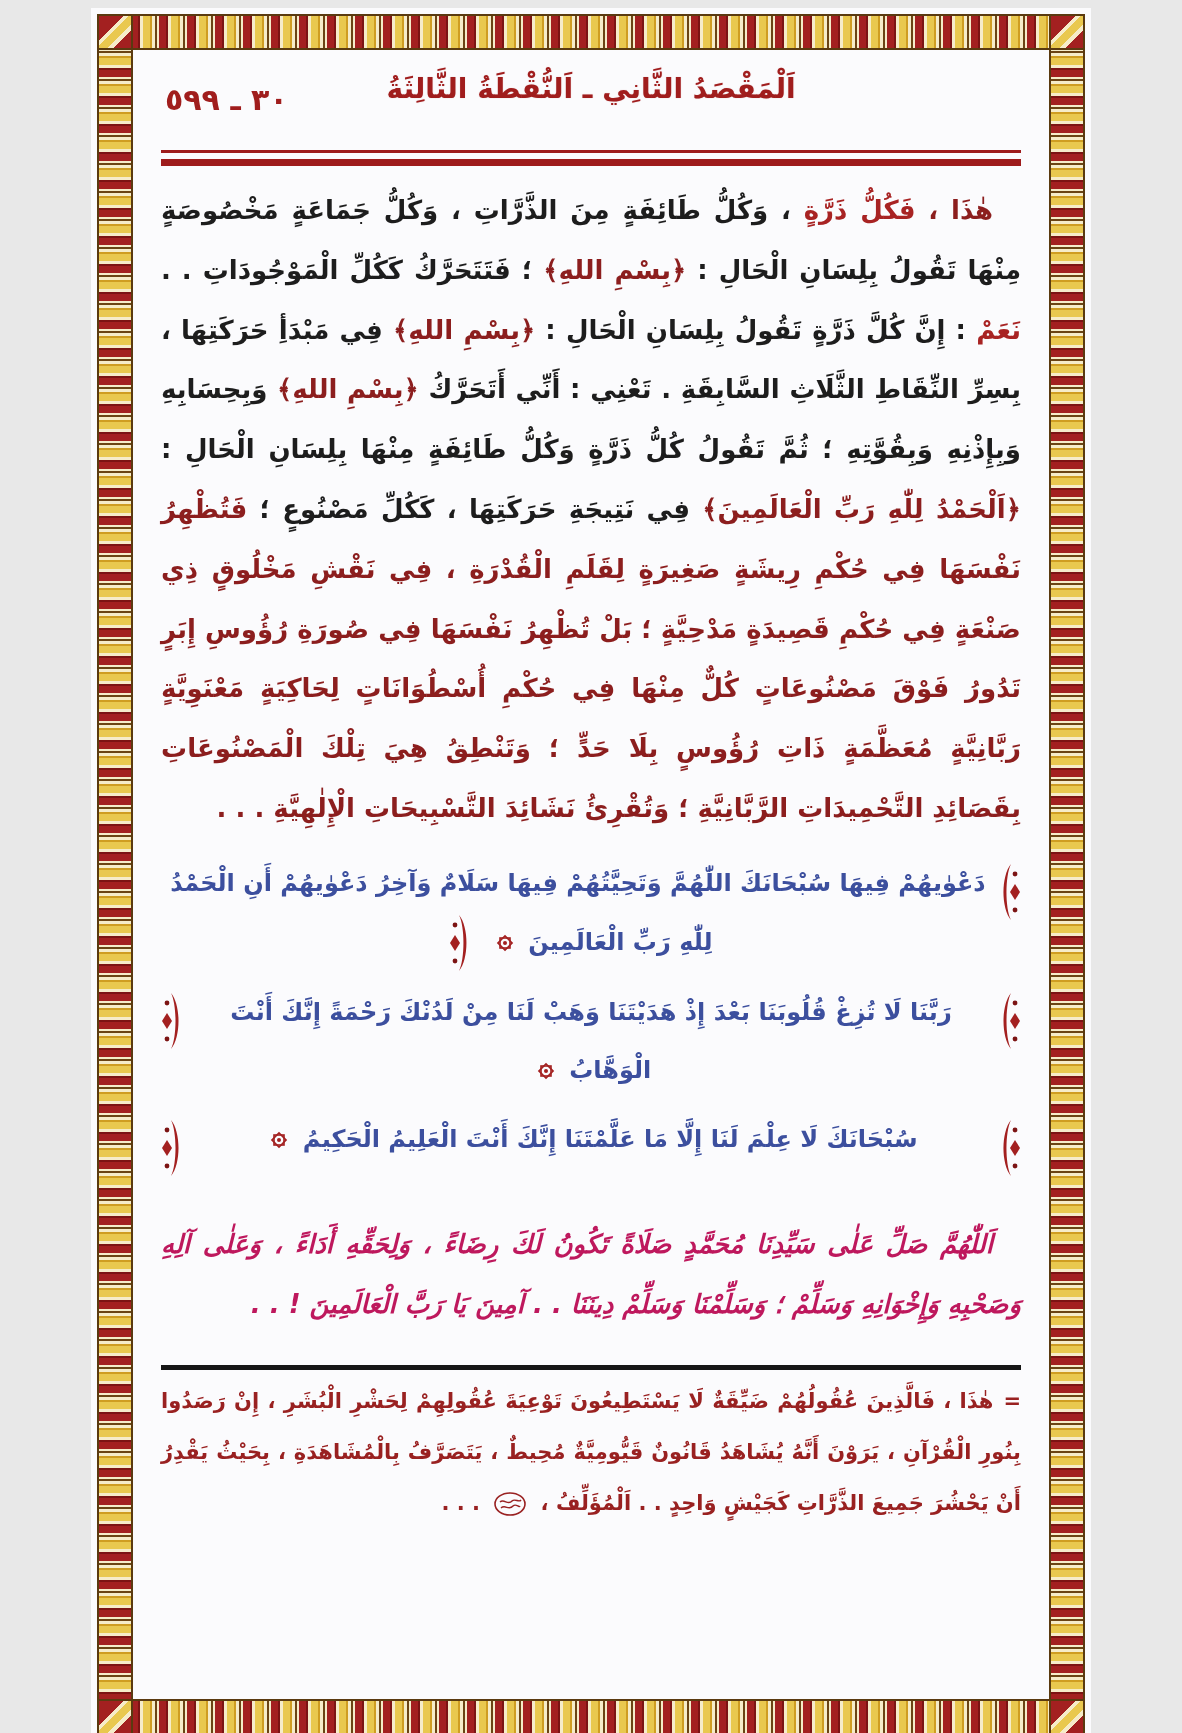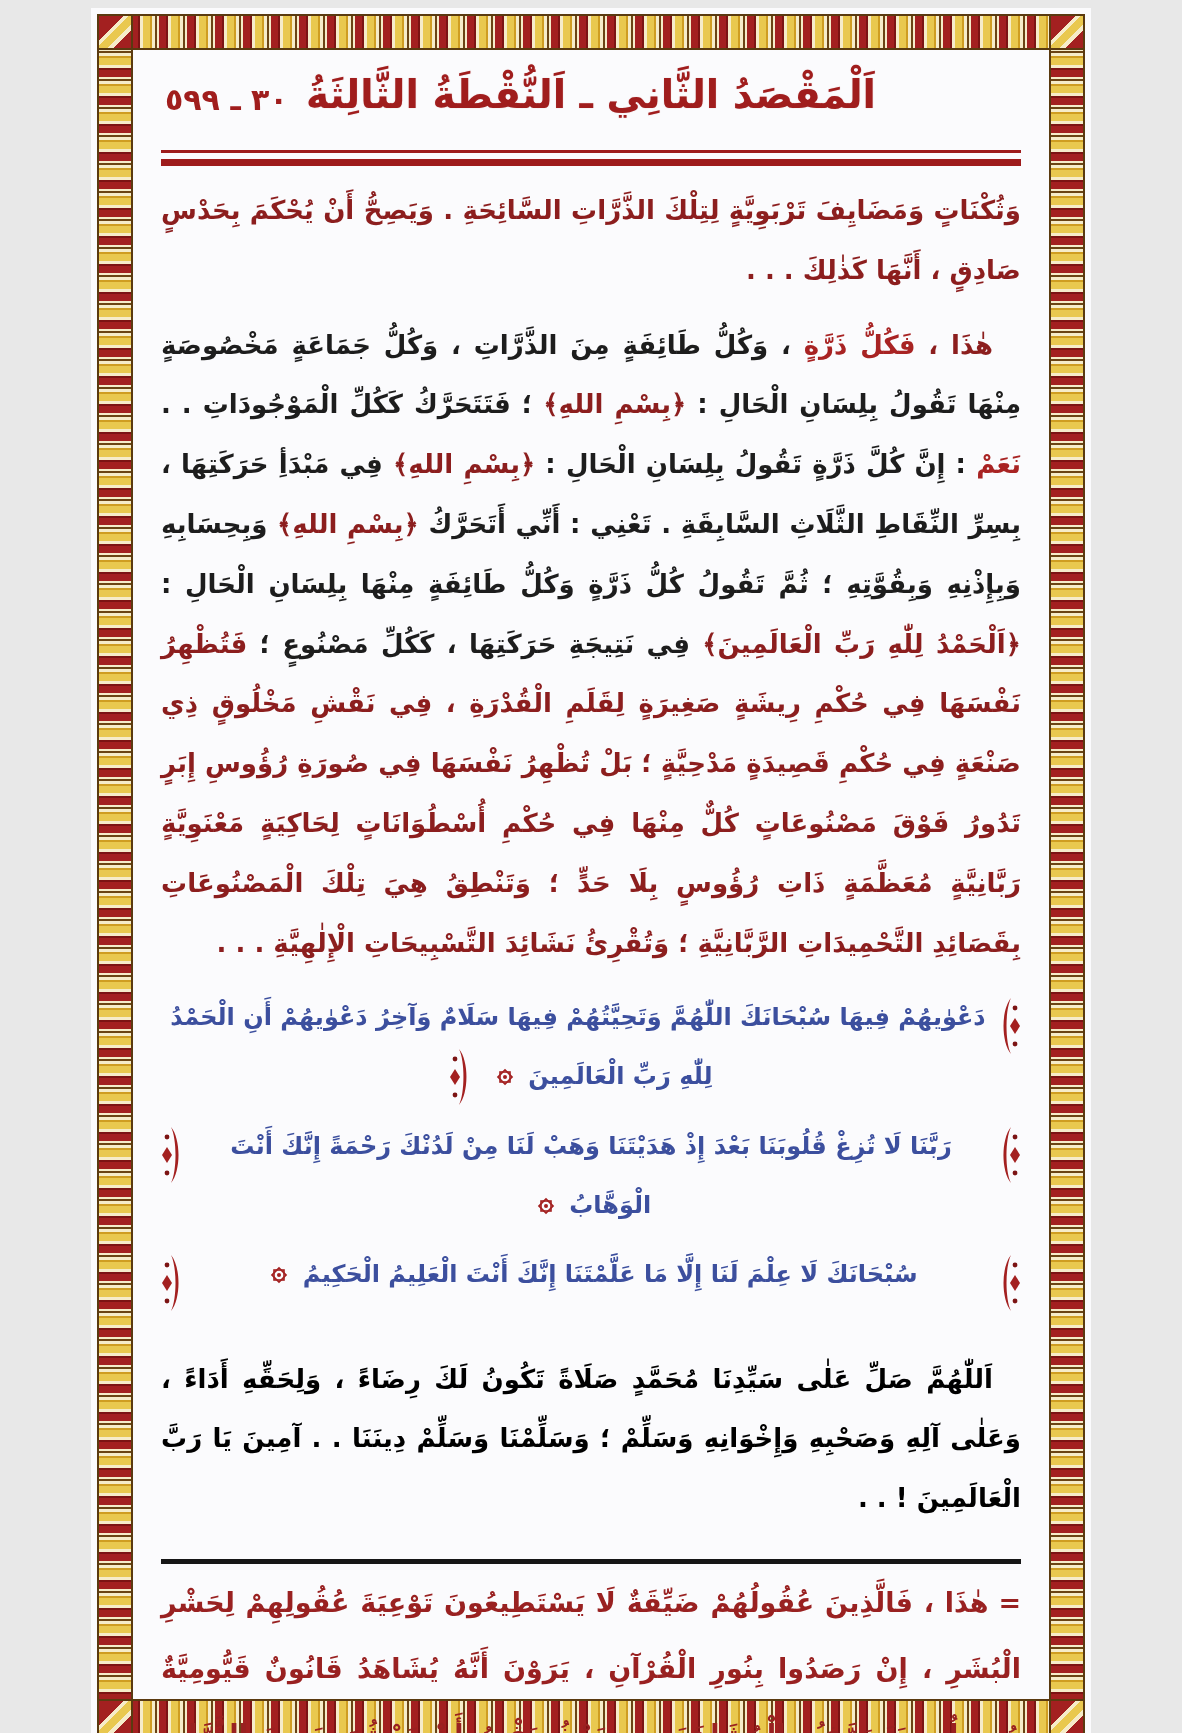--- a/index.html
+++ b/index.html
@@ -43,40 +43,40 @@
   .fr-c{position:absolute;width:36px;height:36px;box-sizing:border-box;
     border:2px solid #5a3a10;
     background:linear-gradient(135deg,#a32020 0 38%,#f6ecc9 38% 46%,#e9c84f 46% 64%,#f6ecc9 64% 72%,#a32020 72% 100%);}
   .fr-c.tl{top:6px;left:6px;} .fr-c.tr{top:6px;right:6px;}
   .fr-c.bl{bottom:6px;left:6px;} .fr-c.br{bottom:6px;right:6px;}
 
   
   .content{position:absolute;top:54px;right:70px;left:70px;bottom:50px;}
   .header{position:relative;height:66px;margin-top:10px;}
   .page-num{position:absolute;left:4px;top:10px;font-size:30px;font-weight:bold;color:#a01d1d;}
-  .title{text-align:center;font-size:39px;font-weight:bold;color:#a01d1d;
+  .title{text-align:center;font-size:28px;font-weight:bold;color:#a01d1d;
     text-shadow:0 0 1px rgba(160,29,29,.35);}
   .double-rule{height:6px;border-top:3px solid #9e1c1c;border-bottom:7px solid #9e1c1c;margin-top:12px;}
 
   .body{font-size:26px;line-height:2.3;text-align:justify;font-weight:bold;color:#1d1d1d;}
   .body p{margin:15px 0;}
   .indent{text-indent:28px;}
   .r-black{color:#1d1d1d;}
   .r-red{color:#a82323;}
   .r-darkred{color:#8c1e1e;}
 
   .verse{display:flex;align-items:flex-start;margin:10px 0;color:#3c4f9e;font-weight:bold;}
   .vtext{flex:1;text-align:center;font-size:24px;line-height:2.45;color:#3c4f9e;}
   .orn{flex:0 0 auto;padding-top:8px;}
   .inline-svg{vertical-align:middle;margin:0 6px;}
 
-  .prayer{color:#000000;margin-top:18px;}
+  .prayer{color:#be185d;font-style:italic;margin-top:18px;}
 
   .fn-rule{height:5px;background:#161616;margin:30px 0 6px;}
-  .footnote{font-size:27px;line-height:2.45;text-align:justify;font-weight:bold;color:#992121;margin:0;}
+  .footnote{font-size:21px;line-height:2.45;text-align:justify;font-weight:bold;color:#992121;margin:0;}
   .fn-marker{margin-left:10px;color:#992121;}
 </style>
 </head>
 <body>
 
 <div class="page">
 
   <div class="fr fr-h fr-top"></div>
   <div class="fr fr-h fr-bottom"></div>
   <div class="fr fr-v fr-left"></div>
@@ -88,21 +88,20 @@
 
   <div class="content">
 
     <div class="header">
       <div class="page-num">٣٠ ـ ٥٩٩</div>
       <div class="title">اَلْمَقْصَدُ الثَّانِي ـ اَلنُّقْطَةُ الثَّالِثَةُ</div>
     </div>
     <div class="double-rule"></div>
 
     <div class="body">
-      <p><span class="r-darkred">وَثُكْنَاتٍ وَمَضَايِفَ تَرْبَوِيَّةٍ لِتِلْكَ الذَّرَّاتِ السَّائِحَةِ . وَيَصِحُّ أَنْ يُحْكَمَ بِحَدْسٍ صَادِقٍ ، أَنَّهَا كَذٰلِكَ . . .</span></p>
       <p class="indent"><span class="r-darkred">هٰذَا ، </span><span class="r-red">فَكُلُّ ذَرَّةٍ</span><span class="r-black"> ، وَكُلُّ طَائِفَةٍ مِنَ الذَّرَّاتِ ، وَكُلُّ جَمَاعَةٍ مَخْصُوصَةٍ مِنْهَا تَقُولُ بِلِسَانِ الْحَالِ : </span><span class="r-darkred">﴿بِسْمِ اللهِ﴾</span><span class="r-black"> ؛ فَتَتَحَرَّكُ كَكُلِّ الْمَوْجُودَاتِ . . </span><span class="r-red">نَعَمْ</span><span class="r-black"> : إِنَّ كُلَّ ذَرَّةٍ تَقُولُ بِلِسَانِ الْحَالِ : </span><span class="r-darkred">﴿بِسْمِ اللهِ﴾</span><span class="r-black"> فِي مَبْدَأِ حَرَكَتِهَا ، بِسِرِّ النِّقَاطِ الثَّلَاثِ السَّابِقَةِ . تَعْنِي : أَنِّي أَتَحَرَّكُ </span><span class="r-darkred">﴿بِسْمِ اللهِ﴾</span><span class="r-black"> وَبِحِسَابِهِ وَبِإِذْنِهِ وَبِقُوَّتِهِ ؛ ثُمَّ تَقُولُ كُلُّ ذَرَّةٍ وَكُلُّ طَائِفَةٍ مِنْهَا بِلِسَانِ الْحَالِ : </span><span class="r-darkred">﴿اَلْحَمْدُ لِلّٰهِ رَبِّ الْعَالَمِينَ﴾</span><span class="r-black"> فِي نَتِيجَةِ حَرَكَتِهَا ، كَكُلِّ مَصْنُوعٍ ؛ </span><span class="r-darkred">فَتُظْهِرُ نَفْسَهَا فِي حُكْمِ رِيشَةٍ صَغِيرَةٍ لِقَلَمِ الْقُدْرَةِ ، فِي نَقْشِ مَخْلُوقٍ ذِي صَنْعَةٍ فِي حُكْمِ قَصِيدَةٍ مَدْحِيَّةٍ ؛ بَلْ تُظْهِرُ نَفْسَهَا فِي صُورَةِ رُؤُوسِ إِبَرٍ تَدُورُ فَوْقَ مَصْنُوعَاتٍ كُلٌّ مِنْهَا فِي حُكْمِ أُسْطُوَانَاتٍ لِحَاكِيَةٍ مَعْنَوِيَّةٍ رَبَّانِيَّةٍ مُعَظَّمَةٍ ذَاتِ رُؤُوسٍ بِلَا حَدٍّ ؛ وَتَنْطِقُ هِيَ تِلْكَ الْمَصْنُوعَاتِ بِقَصَائِدِ التَّحْمِيدَاتِ الرَّبَّانِيَّةِ ؛ وَتُقْرِئُ نَشَائِدَ التَّسْبِيحَاتِ الْإِلٰهِيَّةِ . . .</span></p>
 
       <div class="verse">
         <span class="orn">
           <svg width="26" height="60" viewBox="0 0 26 60">
               <path d="M16 2 C6 14 6 46 16 58 C10 46 10 14 16 2 Z" fill="#a32020"></path>
               <path d="M20 22 L25 30 L20 38 L15 30 Z" fill="#a32020"></path>
               <circle cx="20" cy="12" r="2.4" fill="#7c1414"></circle>
               <circle cx="20" cy="48" r="2.4" fill="#7c1414"></circle>
             </svg>

